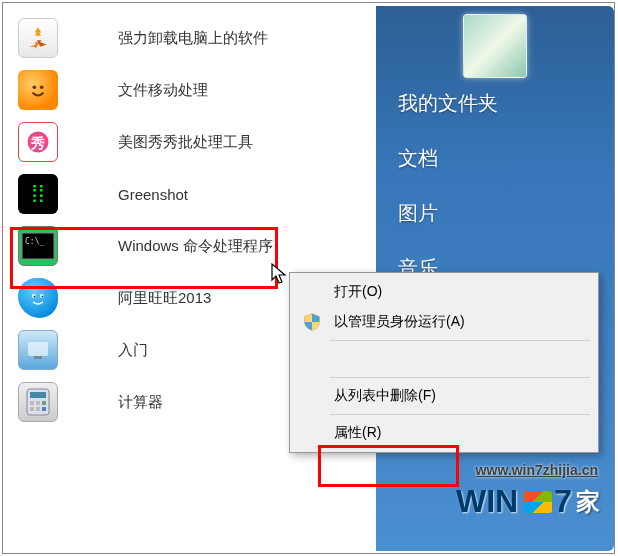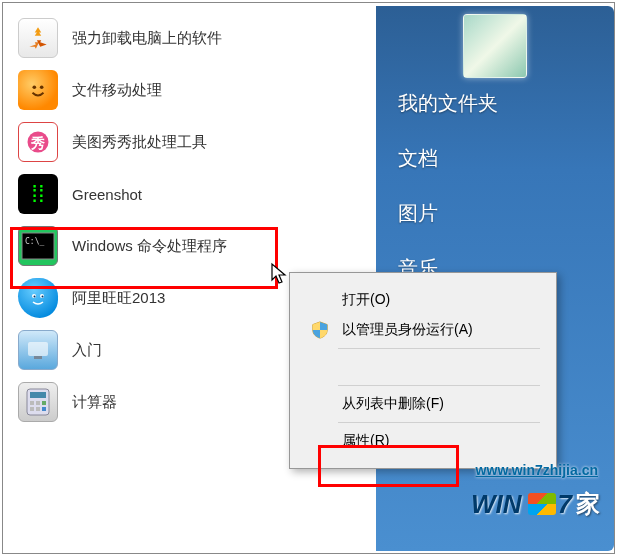--- a/index.html
+++ b/index.html
@@ -51,20 +51,21 @@
   background: linear-gradient(135deg, #a8d8c8 0%, #f0f8e8 50%, #8cc8b0 100%);
   box-shadow: 0 0 6px rgba(255,255,255,0.5);
 }
 .menu-item {
   display: flex;
   align-items: center;
   height: 52px;
   padding: 4px 8px;
   cursor: pointer;
   border-radius: 3px;
+  gap: 46px;
 }
 .menu-icon {
   width: 40px;
   height: 40px;
   margin-right: 14px;
   display: flex;
   align-items: center;
   justify-content: center;
   border-radius: 6px;
   font-size: 20px;
@@ -88,25 +89,25 @@
   color: #fff;
   font-size: 20px;
   padding: 14px 22px;
   cursor: pointer;
   text-shadow: 0 1px 2px rgba(0,0,0,0.4);
 }
 
 .context-menu {
   position: absolute;
   left: 289px; top: 272px;
-  width: 268px;
+  width: 310px;
   background: #f0f0f0;
   border: 1px solid #979797;
   box-shadow: 3px 3px 8px rgba(0,0,0,0.3);
-  padding: 12px;
+  padding: 4px;
   z-index: 30;
   font-size: 14px;
 }
 .ctx-item {
   display: flex;
   align-items: center;
   height: 30px;
   padding: 0 8px 0 4px;
   cursor: pointer;
 }
@@ -121,41 +122,40 @@
   background: #d0d0d0;
   margin: 3px 4px 3px 36px;
 }
 
 .watermark {
   position: absolute;
   right: 20px;
   bottom: 78px;
   z-index: 60;
   font-size: 14px;
-  color: #0369a1;
+  color: #404040;
   font-weight: bold;
   text-decoration: underline;
   text-shadow: 0 0 3px #fff;
 }
 .logo-area {
   position: absolute;
   right: 18px;
   bottom: 36px;
   z-index: 60;
   display: flex;
   align-items: center;
 }
 .logo-text {
   font-family: Arial, sans-serif;
-  font-size: 26px;
+  font-size: 32px;
   font-weight: bold;
   color: #003a6a;
   margin-right: 4px;
   text-shadow: 1px 1px 2px rgba(255,255,255,0.8);
-  font-style: italic;
 }
 .logo-cn {
   font-size: 24px;
   color: #fff;
   font-weight: bold;
   text-shadow: 1px 1px 2px rgba(0,0,0,0.5);
 }
 .logo-flag {
   width: 28px; height: 22px;
   background: linear-gradient(135deg,#f25022 0 50%,#7fba00 0) top/100% 50% no-repeat,

